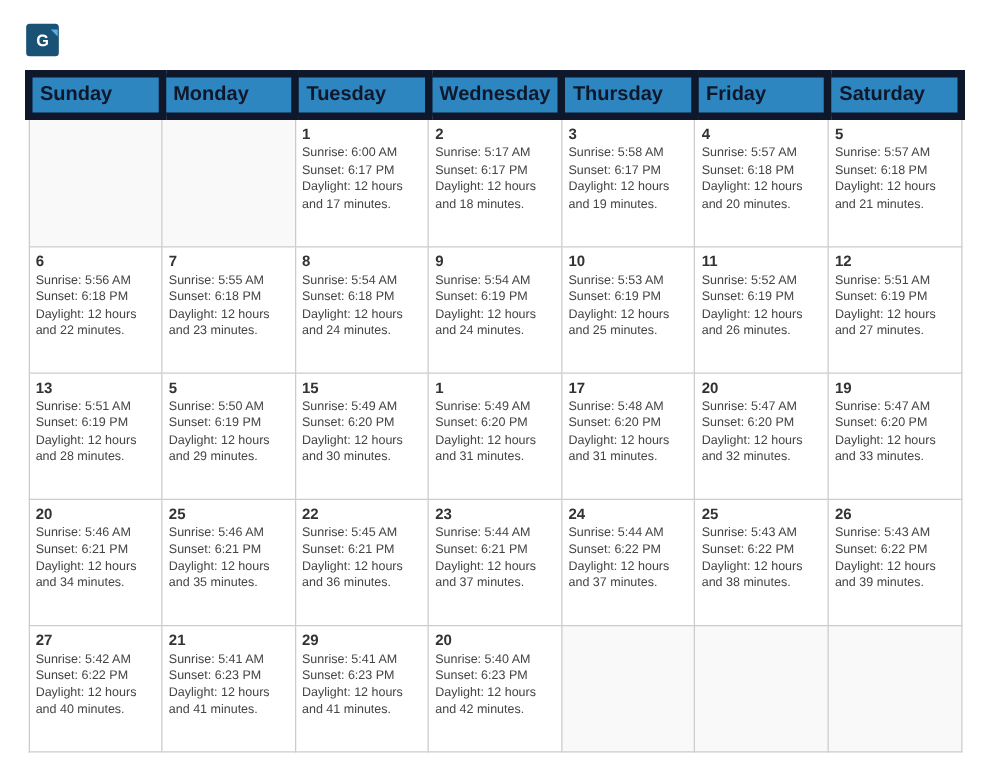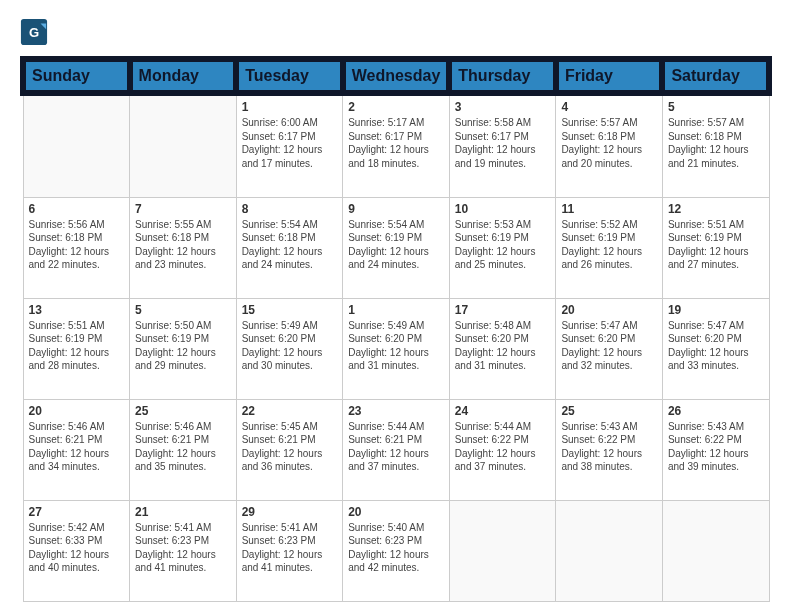--- a/index.html
+++ b/index.html
@@ -282,21 +282,21 @@
             <span class="day-num">26</span>
             <div class="day-info">Sunrise: 5:43 AM
 Sunset: 6:22 PM
 Daylight: 12 hours and 39 minutes.</div>
           </td>
         </tr>
         <tr>
           <td>
             <span class="day-num">27</span>
             <div class="day-info">Sunrise: 5:42 AM
-Sunset: 6:33 PM
+Sunset: 6:22 PM
 Daylight: 12 hours and 40 minutes.</div>
           </td>
           <td>
             <span class="day-num">21</span>
             <div class="day-info">Sunrise: 5:41 AM
 Sunset: 6:23 PM
 Daylight: 12 hours and 41 minutes.</div>
           </td>
           <td>
             <span class="day-num">29</span>

